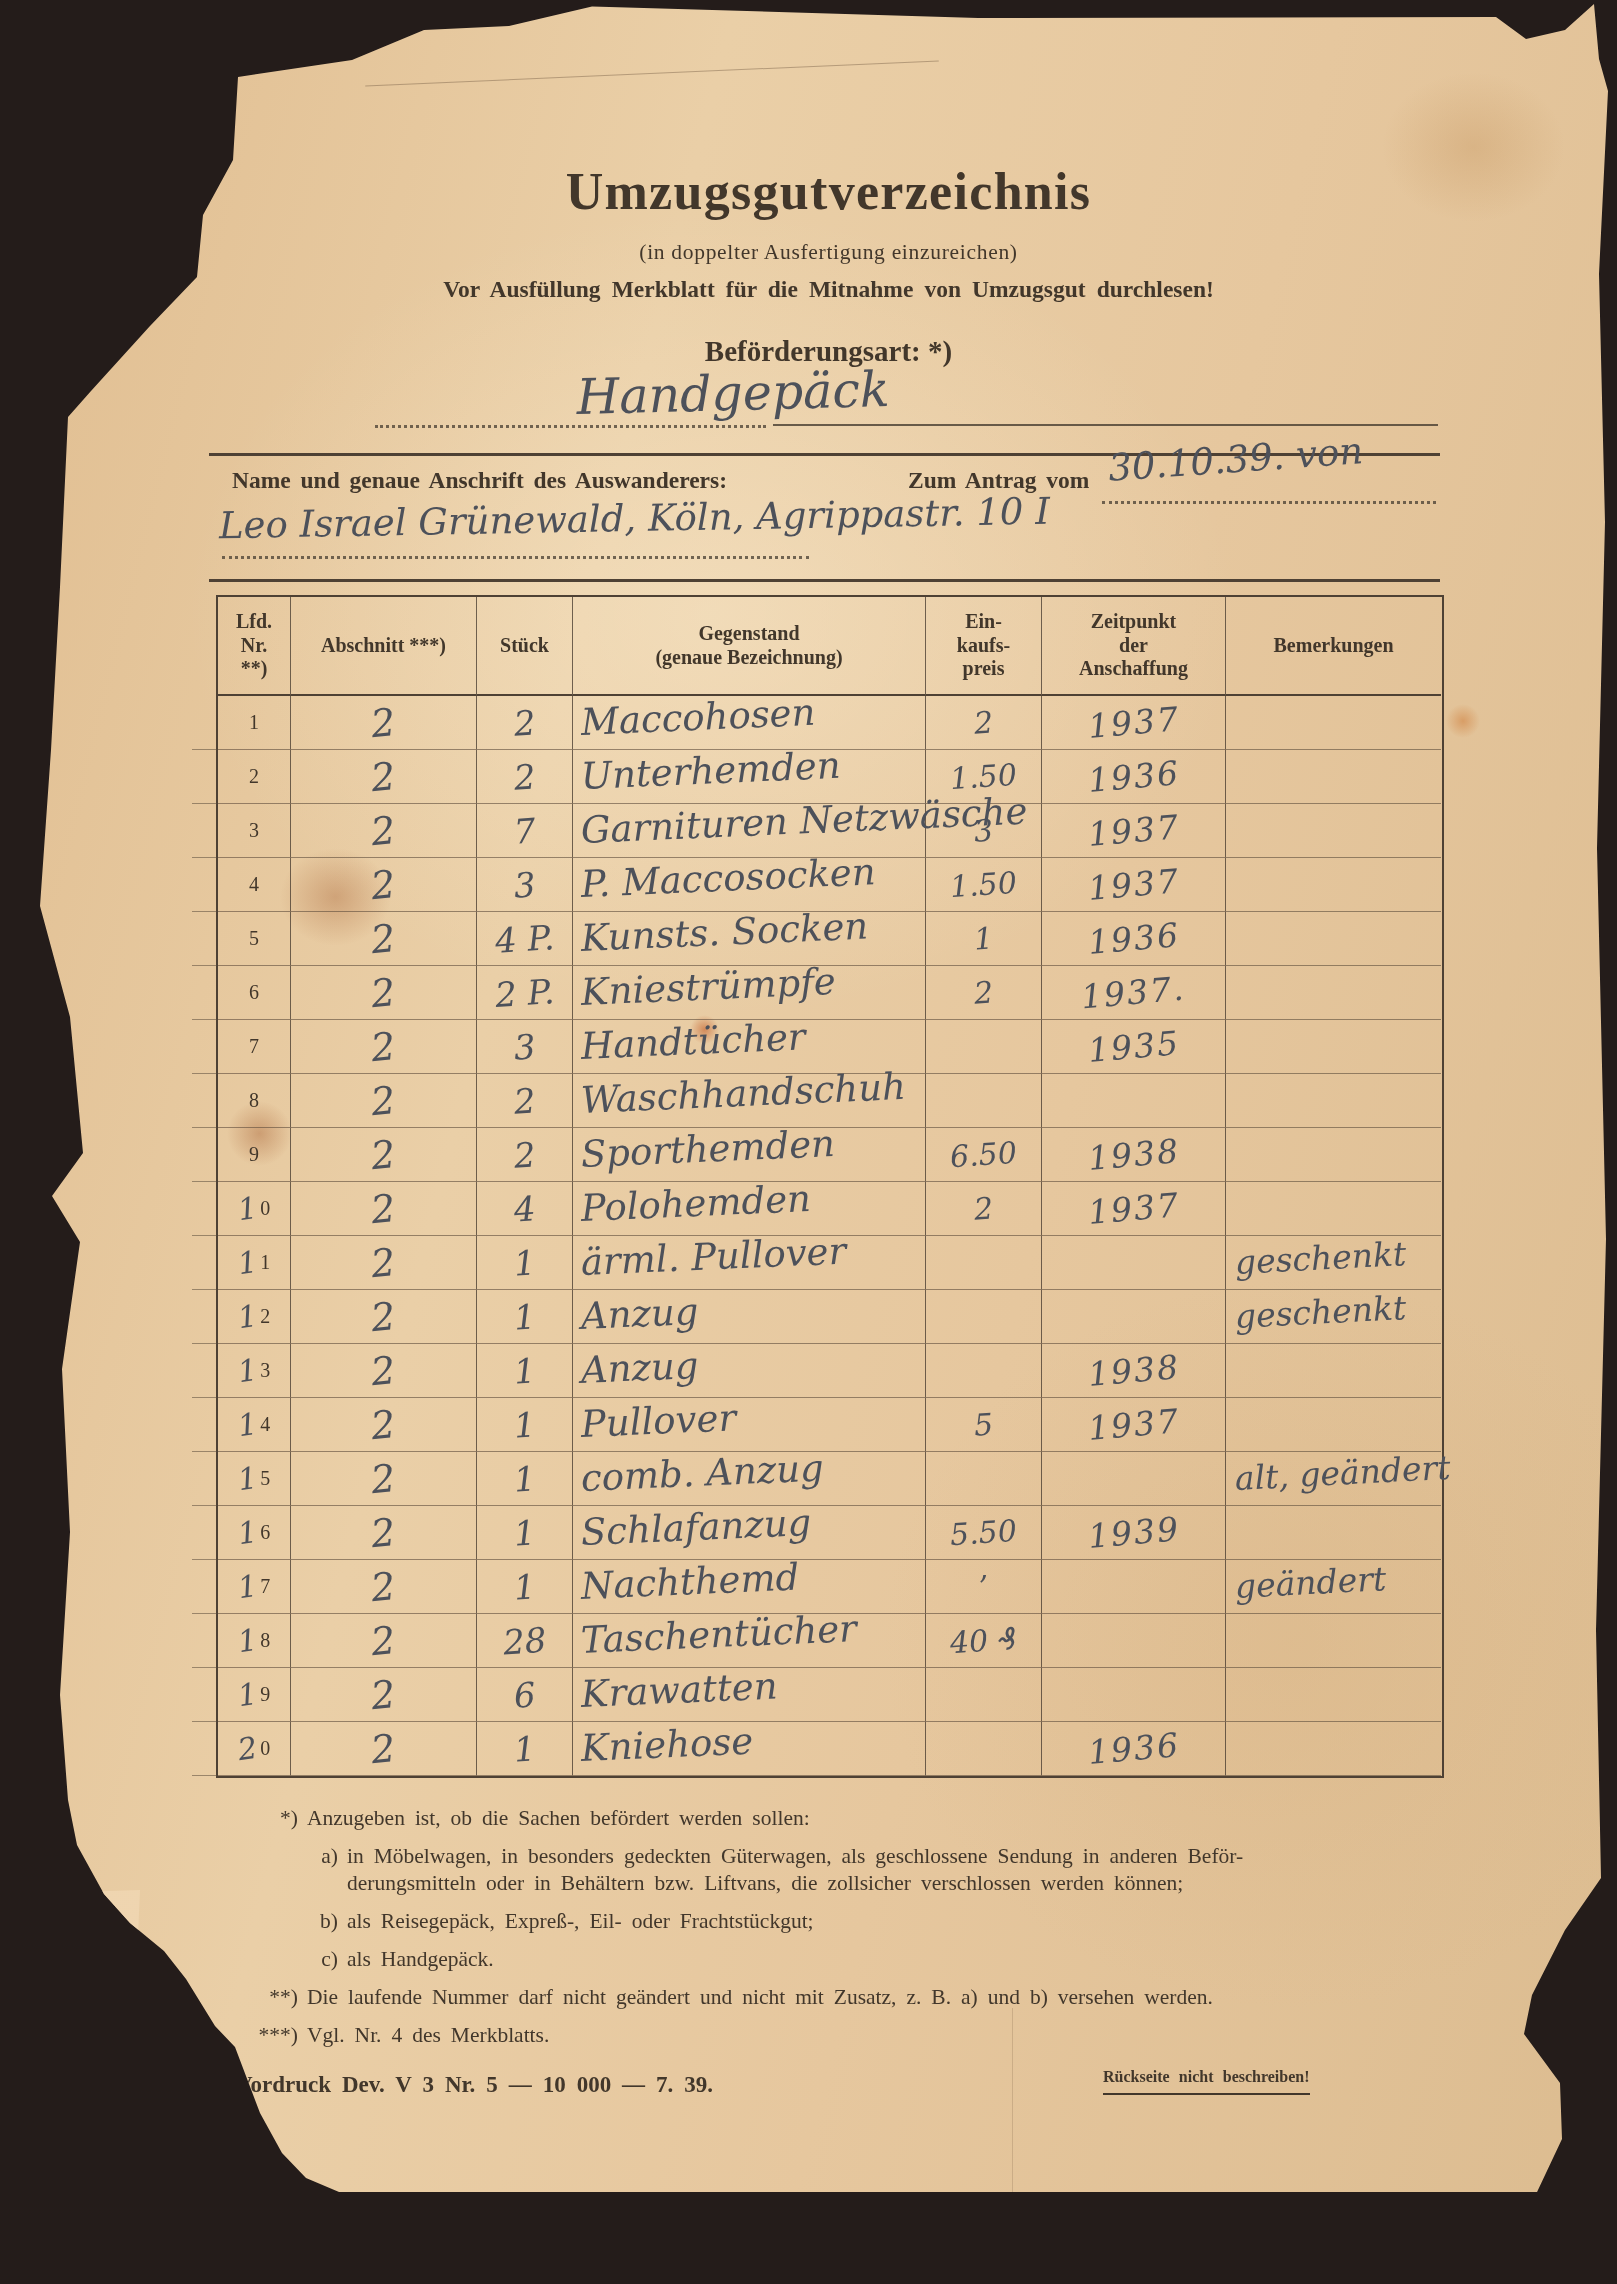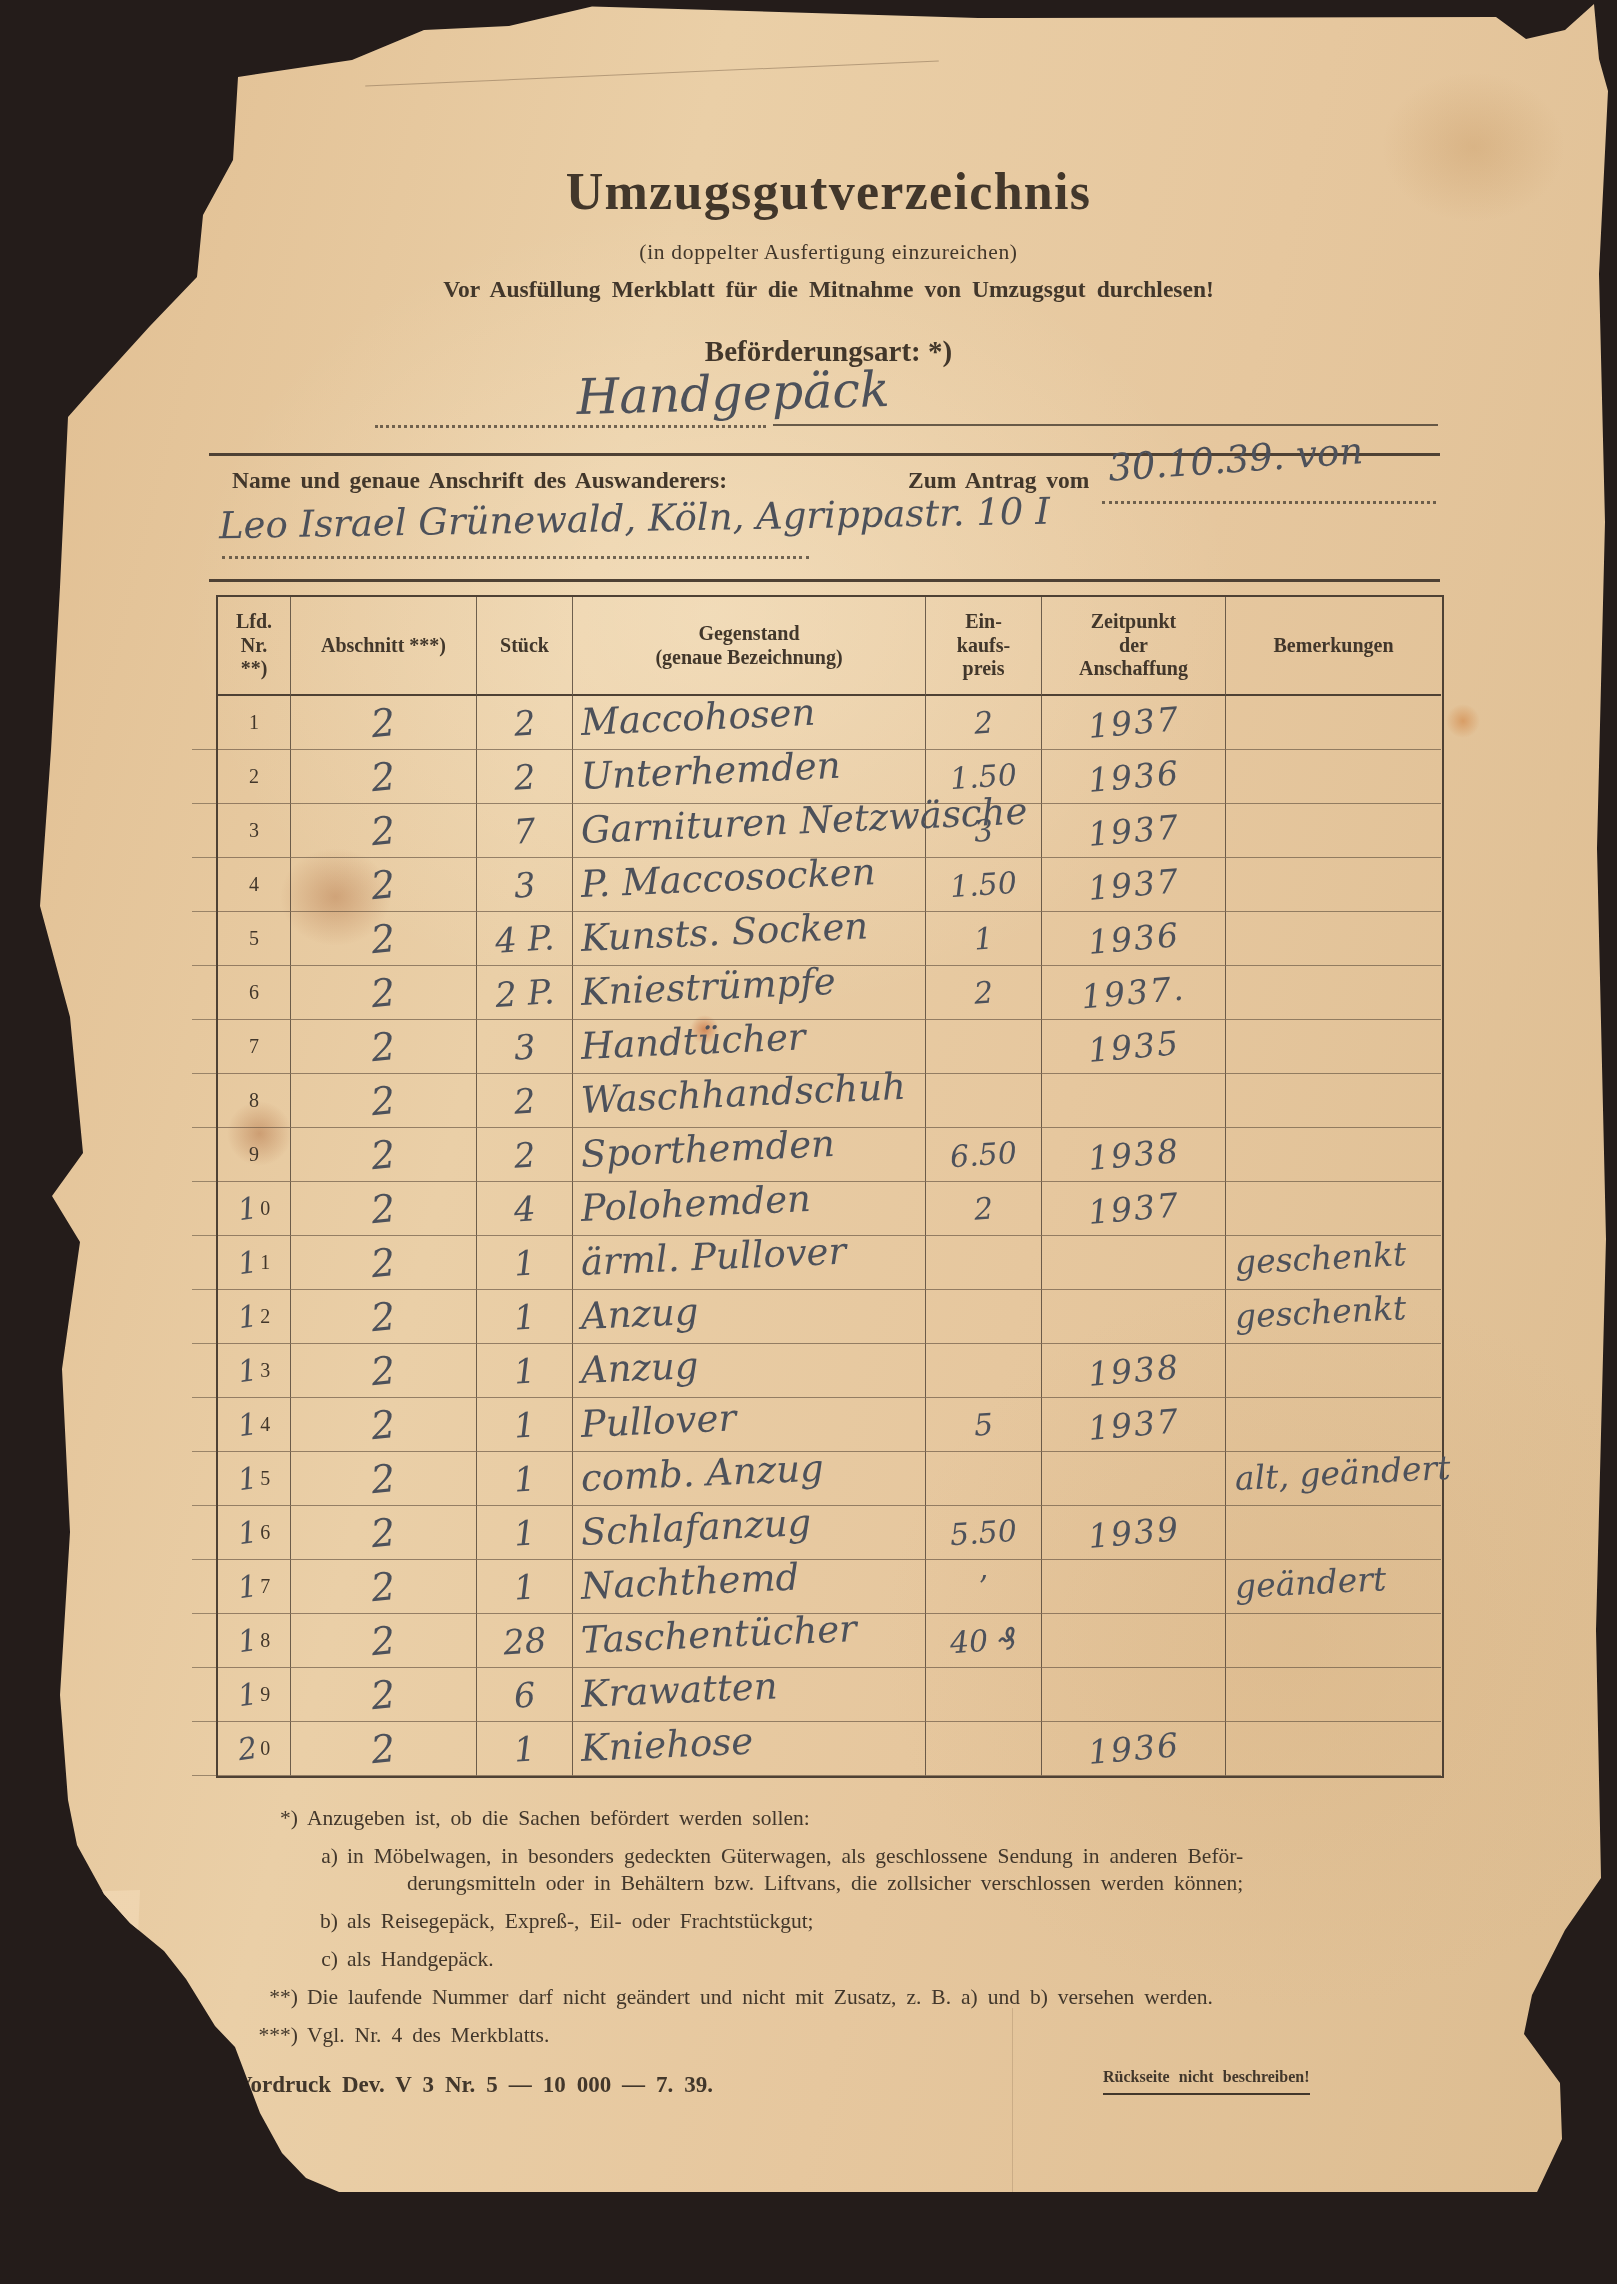--- a/index.html
+++ b/index.html
@@ -103,21 +103,21 @@
   .hw-gegen{font-size:37px;transform:rotate(-2.5deg);transform-origin:left center;}
   .hw-preis{font-size:30px;transform:rotate(-4deg);}
   .hw-zeit{font-size:33px;letter-spacing:2px;transform:rotate(-5deg);}
   .cell.bem{justify-content:flex-start;padding-left:9px;}
   .hw-bem{font-size:33px;transform:rotate(-3deg);transform-origin:left center;}
 
   .footnotes{position:absolute;left:243px;top:1805px;width:1187px;font-size:21.5px;line-height:1.28;word-spacing:4.6px;}
   .fn{display:flex;margin-bottom:10.4px;}
   .fn .marker{flex:0 0 55px;text-align:right;padding-right:9px;white-space:nowrap;}
   .fn.ind .marker{flex-basis:95px;}
-  .fn .txt{white-space:pre-line;text-align:right;}
+  .fn .txt{white-space:pre-line;}
   .footer-left{position:absolute;left:236px;top:2072px;font-size:23px;font-weight:bold;word-spacing:5.2px;}
   .footer-right{
     position:absolute;left:1103px;top:2068px;font-size:16px;font-weight:bold;word-spacing:5.2px;
     border-bottom:2.6px solid var(--print);padding-bottom:6.5px;
   }
 </style>
 </head>
 <body>
 
 <div class="canvas">

